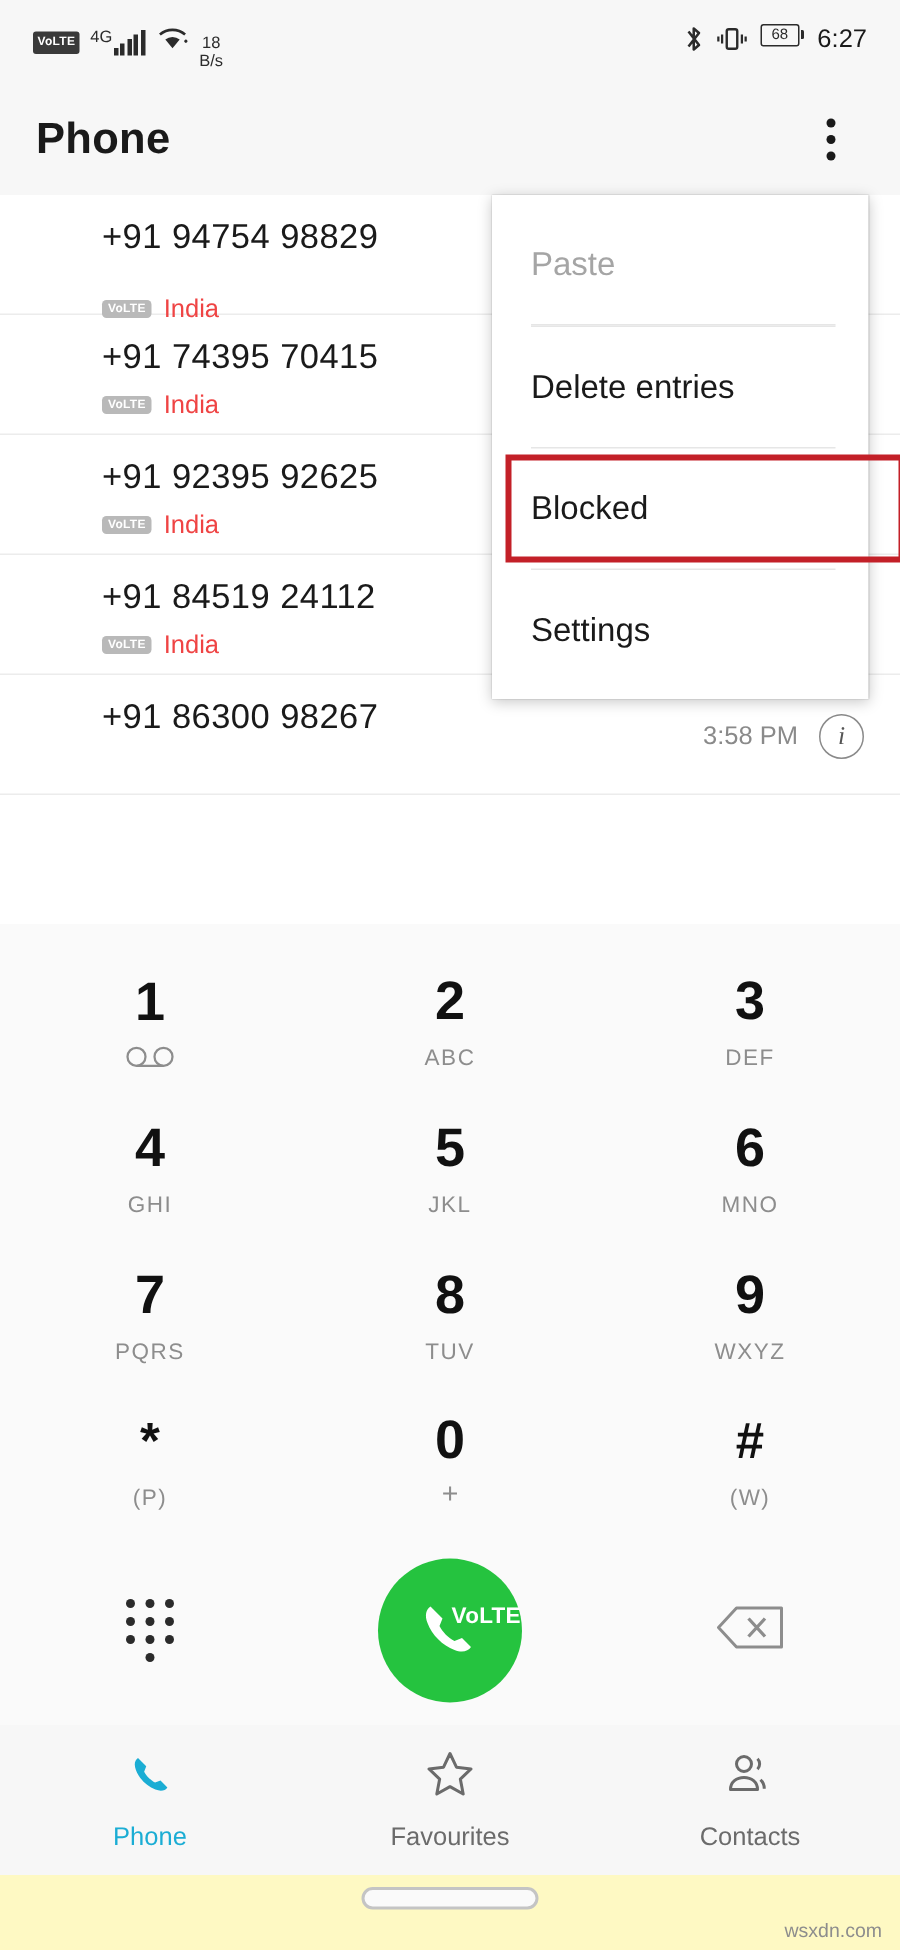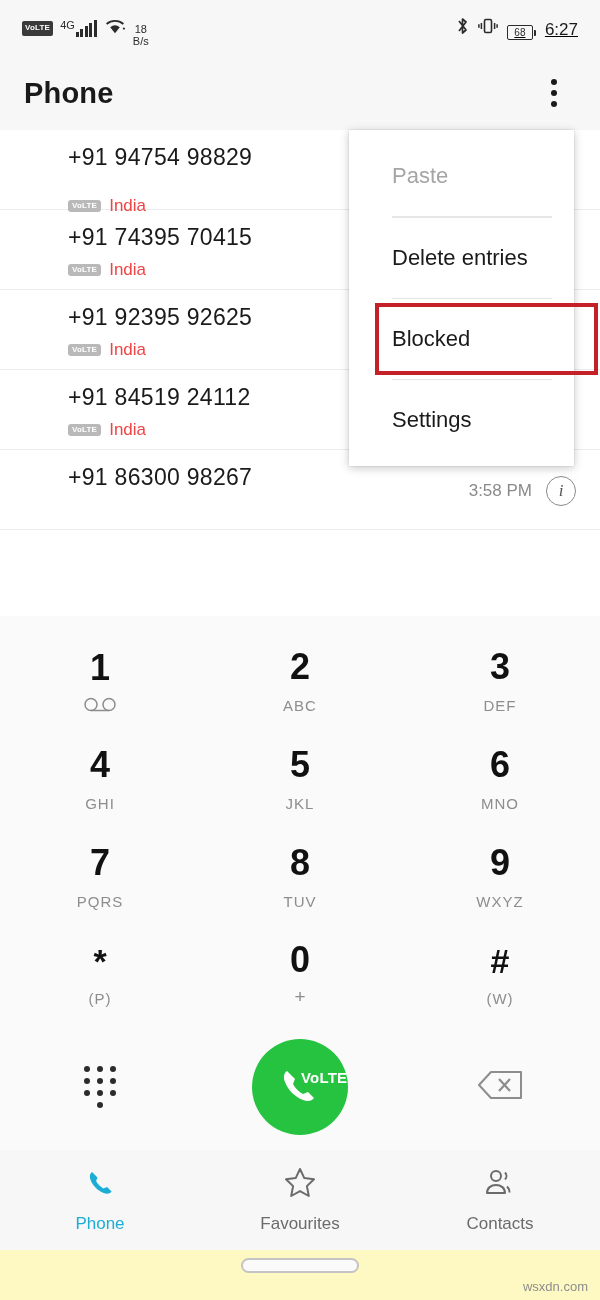--- a/index.html
+++ b/index.html
@@ -17,21 +17,21 @@
 
   
   .statusbar {
     position: absolute; top: 0; left: 0;
     width: 600px; height: 56px;
     background: #f7f7f7;
     display: flex; align-items: center;
     padding: 0 22px;
   }
   .sb-left { display: flex; align-items: center; gap: 7px; }
-  .sb-right { display: flex; align-items: flex-end; gap: 9px; margin-left: auto; text-decoration: underline; }
+  .sb-right { display: flex; align-items: flex-start; gap: 9px; margin-left: auto; }
 
   .volte-chip {
     display: inline-flex; align-items: center; justify-content: center;
     background: #3a3a3a; color: #ffffff;
     font-size: 8px; font-weight: bold; letter-spacing: .2px;
     padding: 1px 3px; border-radius: 2px;
     height: 15px; line-height: 1;
   }
   .net-group { display: flex; align-items: flex-end; gap: 1px; }
   .net-4g { font-size: 11px; color: #2b2b2b; line-height: 1; margin-bottom: 6px; font-weight: 500;}
@@ -100,26 +100,26 @@
   .call-time { font-size: 17px; color: #8a8a8a; }
   .info-ic {
     width: 30px; height: 30px; border-radius: 50%;
     border: 1.6px solid #8a8a8a; color: #555;
     display: flex; align-items: center; justify-content: center;
     font-size: 17px; font-family: "Liberation Serif", serif; font-style: italic;
   }
 
   
   .menu {
-    position: absolute; top: 130px; left: 349px;
-    width: 225px;
+    position: absolute; top: 130px; left: 328px;
+    width: 251px;
     background: #ffffff;
     box-shadow: 0 2px 9px rgba(0,0,0,.22), 0 0 1px rgba(0,0,0,.25);
     z-index: 40;
-    padding: 6px 0 6px 17px;
+    padding: 6px 0 6px 0;
   }
   .menu-item {
     height: 80px;
     display: flex; align-items: center;
     padding: 0 0 0 26px;
     font-size: 22px; color: #1a1a1a;
     cursor: pointer; position: relative;
   }
   .menu-item.disabled { color: #a5a5a5; }
   .menu-sep { height: 1px; background: #e6e6e6; margin: 0 22px 0 26px; }

